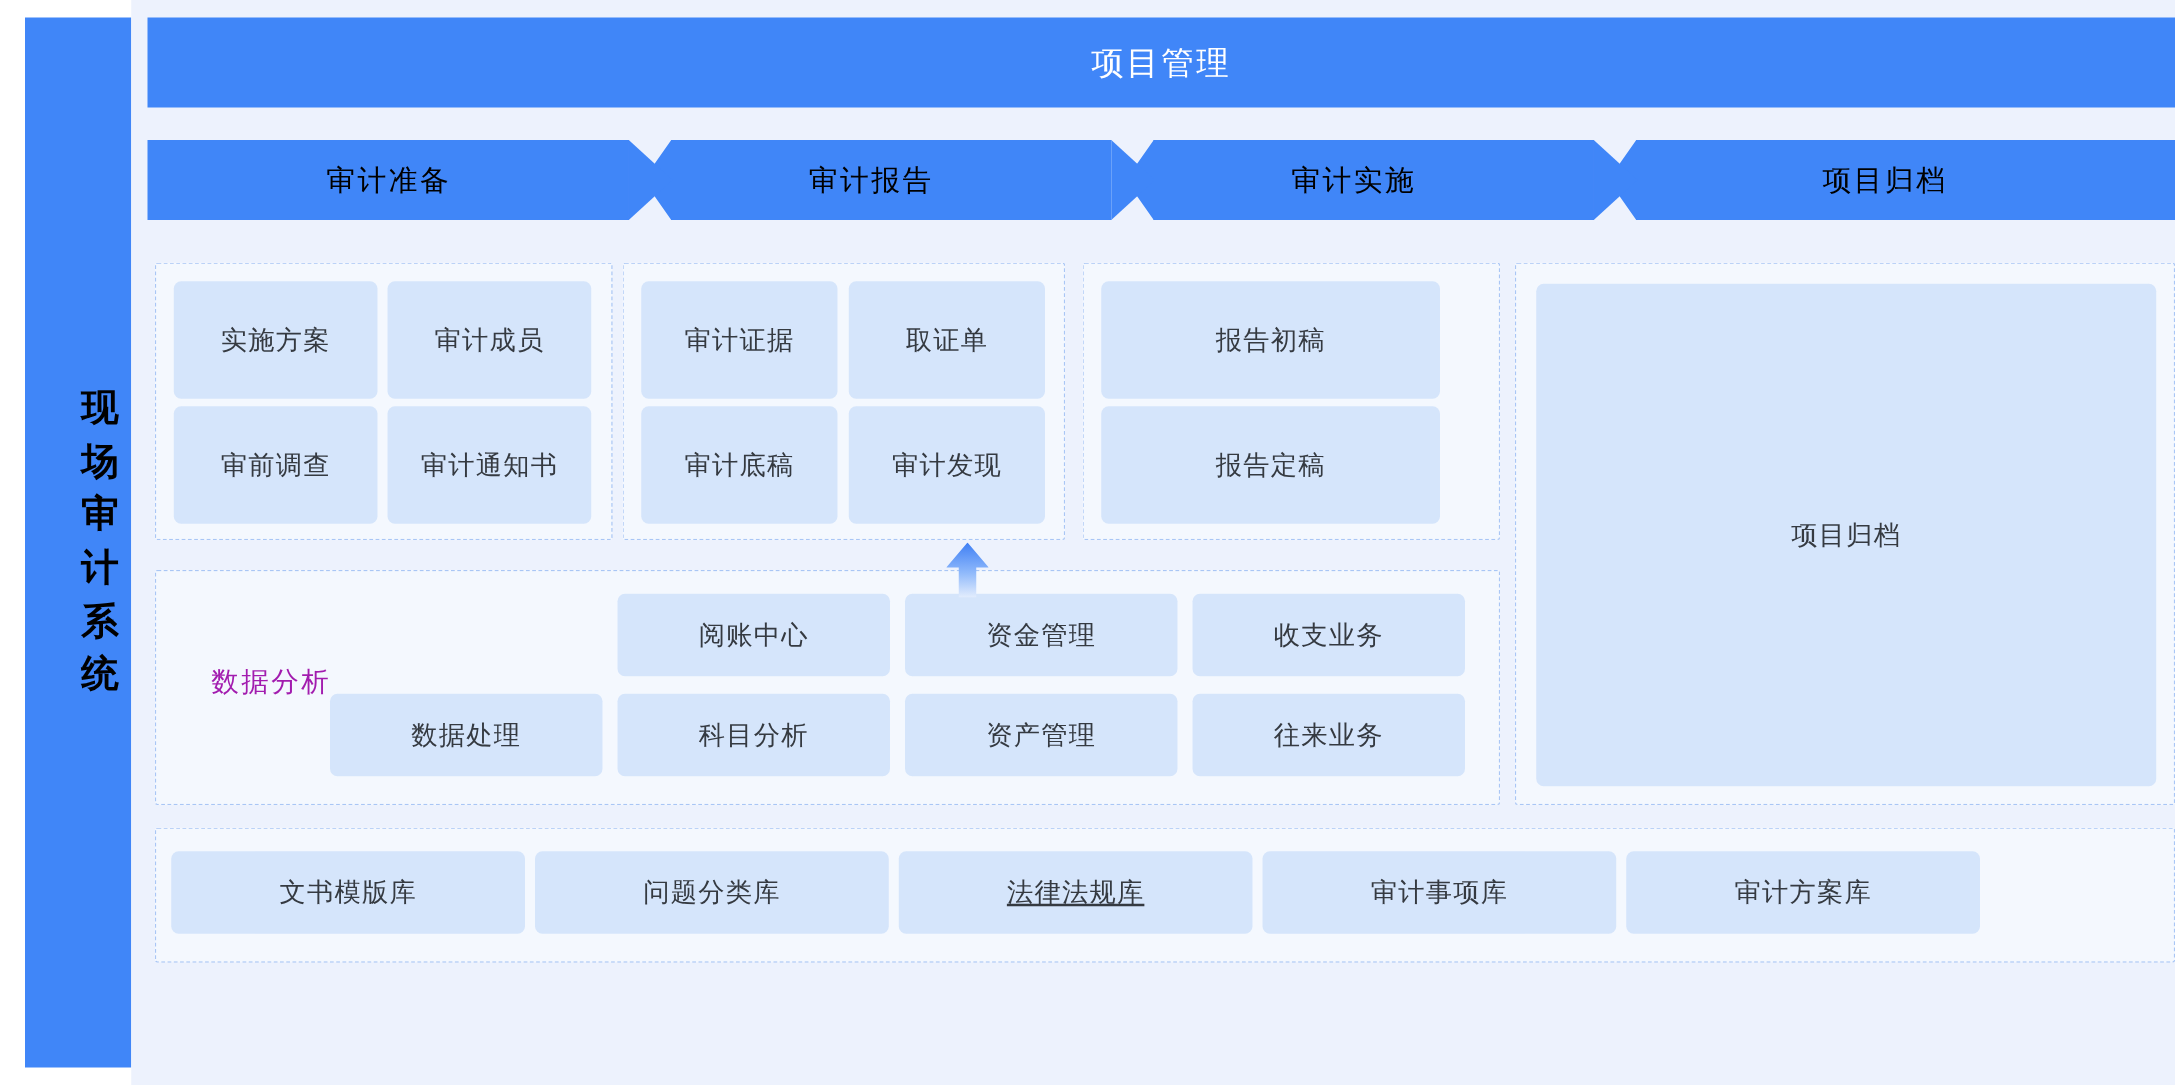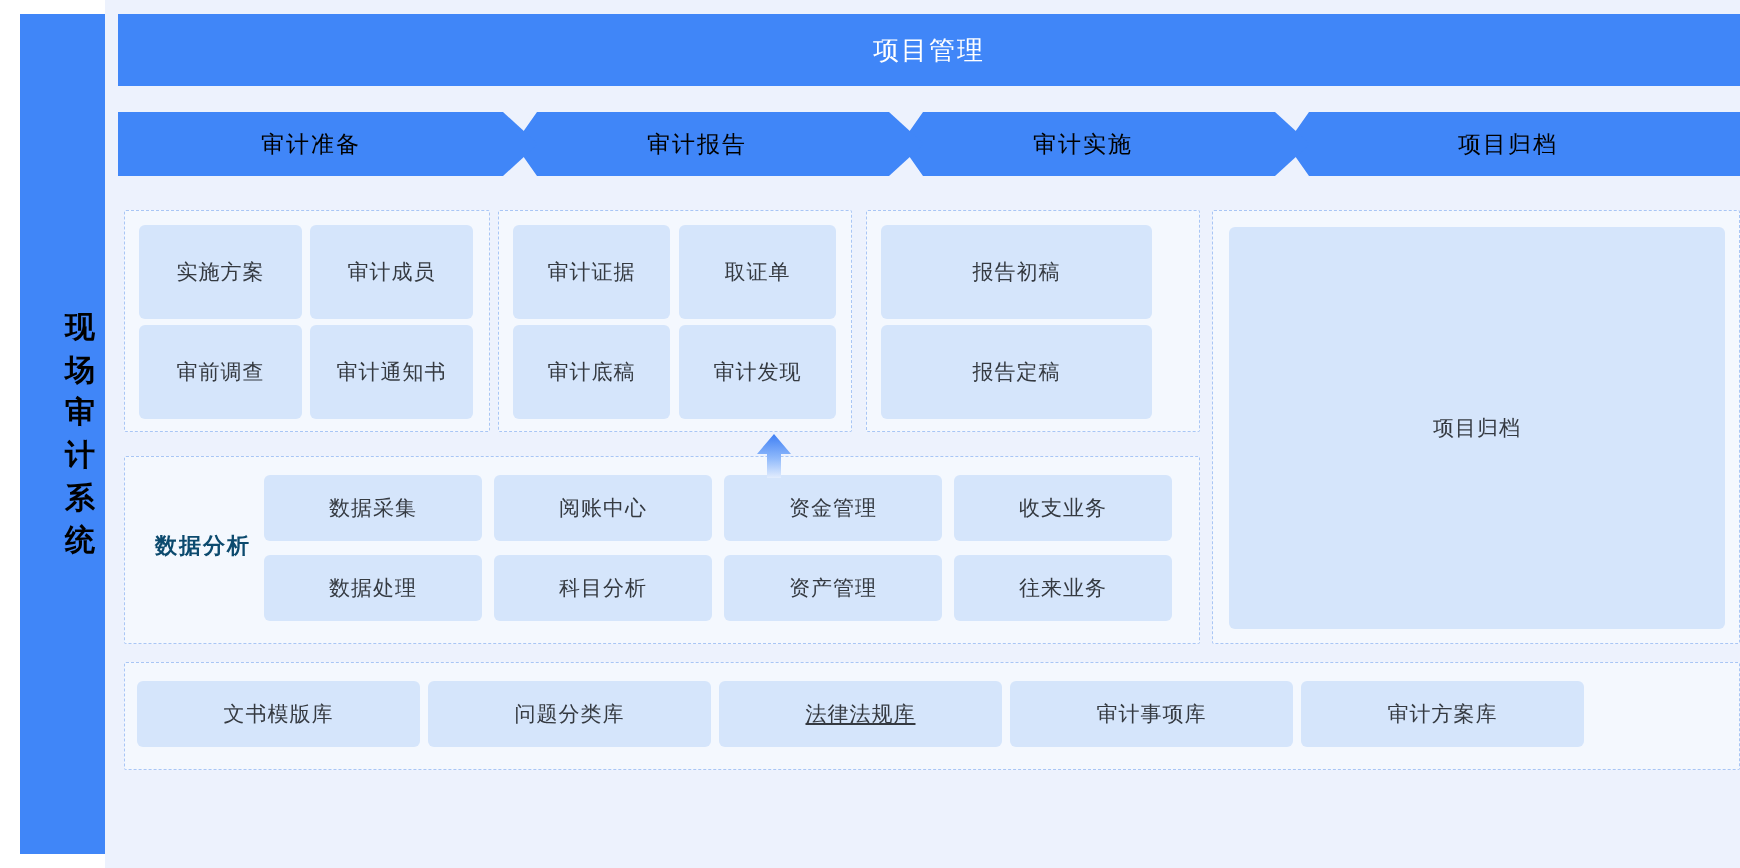--- a/index.html
+++ b/index.html
@@ -118,22 +118,22 @@
   .panel-arch .card-big{
     position:absolute;left:16px;top:16px;width:496px;height:402px;
     background:#d5e5fb;border-radius:6px;
     display:flex;align-items:center;justify-content:center;
     color:#353a41;font-size:21px;letter-spacing:1px;
   }
 
   
   .data-label{
     position:absolute;left:16px;top:74px;width:124px;
-    color:#0c4a6e;font-weight:bold;font-size:22px;letter-spacing:2px;
-    text-align:center;
+    color:#a21caf;font-weight:normal;font-size:22px;letter-spacing:2px;
+    text-align:right;
   }
   .panel-data .card{width:218px;height:66px;}
   .panel-data .r0{top:18px;}
   .panel-data .r1{top:98px;}
   .panel-data .k0{left:139px;}
   .panel-data .k1{left:369px;}
   .panel-data .k2{left:599px;}
   .panel-data .k3{left:829px;}
 
   
@@ -207,21 +207,20 @@
         <div class="card c0">报告初稿</div>
         <div class="card c1">报告定稿</div>
       </div>
 
       <div class="panel panel-arch">
         <div class="card-big">项目归档</div>
       </div>
 
       <div class="panel panel-data">
         <div class="data-label">数据分析</div>
-        <div class="card r0 k0">数据采集</div>
         <div class="card r0 k1">阅账中心</div>
         <div class="card r0 k2">资金管理</div>
         <div class="card r0 k3">收支业务</div>
         <div class="card r1 k0">数据处理</div>
         <div class="card r1 k1">科目分析</div>
         <div class="card r1 k2">资产管理</div>
         <div class="card r1 k3">往来业务</div>
       </div>
 
       <div class="up-arrow">

